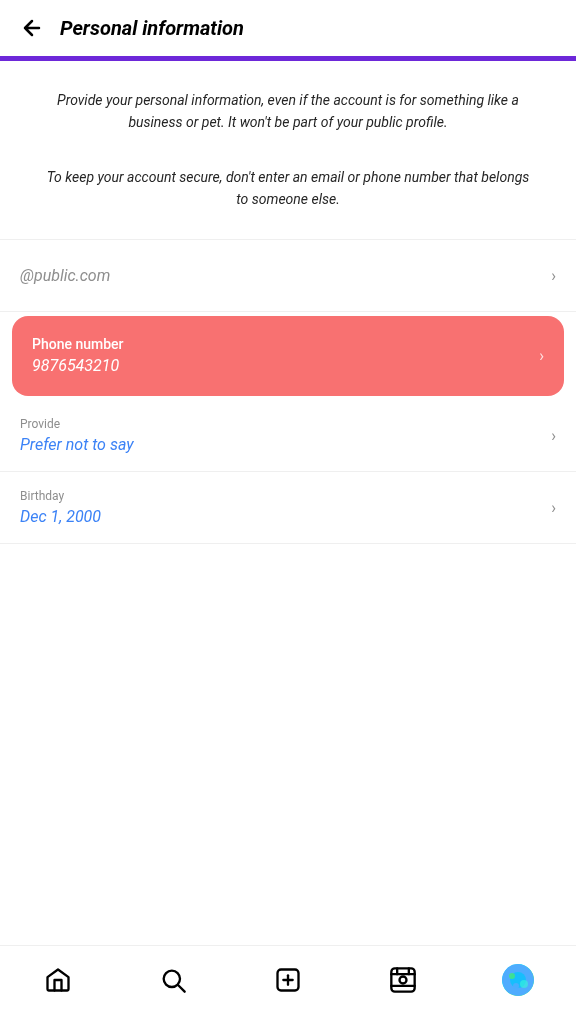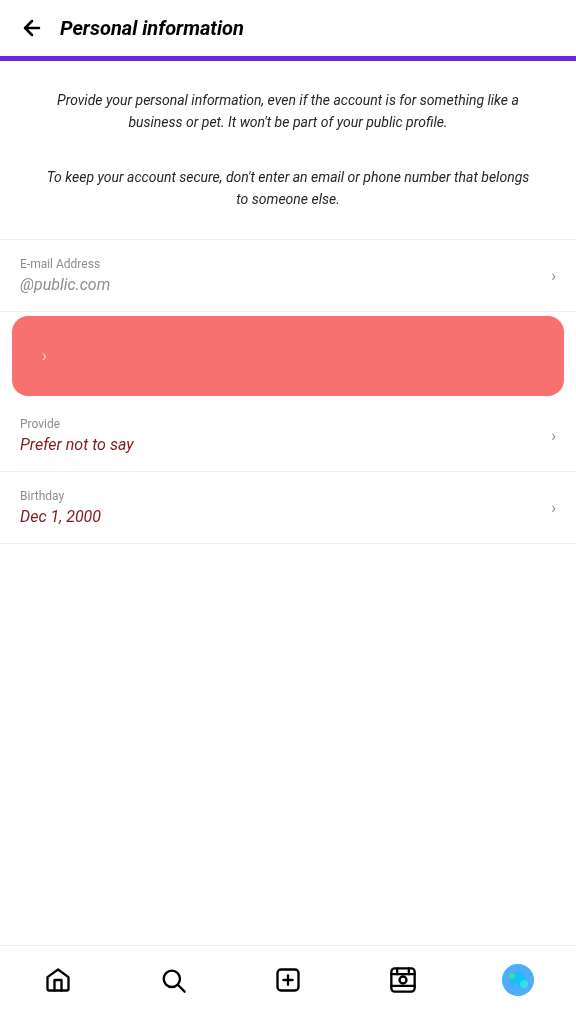--- a/index.html
+++ b/index.html
@@ -106,21 +106,21 @@
     }
 
     .field-item.highlighted .field-label {
       color: #ffffff;
       font-size: 14px;
       font-weight: 500;
     }
 
     .field-value {
       font-size: 16px;
-      color: #7f1d1d;
+      color: #3b82f6;
       font-style: italic;
     }
 
     .field-item.highlighted .field-value {
       color: #ffffff;
       font-size: 16px;
     }
 
     .field-value.placeholder {
       color: #8e8e8e;
@@ -194,27 +194,30 @@
 
 <div class="description-section">
   <p class="description-text">Provide your personal information, even if the account is for something like a business or pet. It won't be part of your public profile.</p>
   <p class="security-text">To keep your account secure, don't enter an email or phone number that belongs to someone else.</p>
 </div>
 
 <div class="form-section">
 
   <div class="field-item">
     <div class="field-content">
-      <span class="field-label">E-mail Address</span>
       <span class="field-value placeholder">@public.com</span>
     </div>
     <span class="chevron">›</span>
   </div>
 
   <div class="field-item highlighted">
+    <div class="field-content">
+      <span class="field-label">Phone number</span>
+      <span class="field-value">9876543210</span>
+    </div>
     <span class="chevron">›</span>
   </div>
 
   <div class="field-item">
     <div class="field-content">
       <span class="field-label">Provide</span>
       <span class="field-value">Prefer not to say</span>
     </div>
     <span class="chevron">›</span>
   </div>

